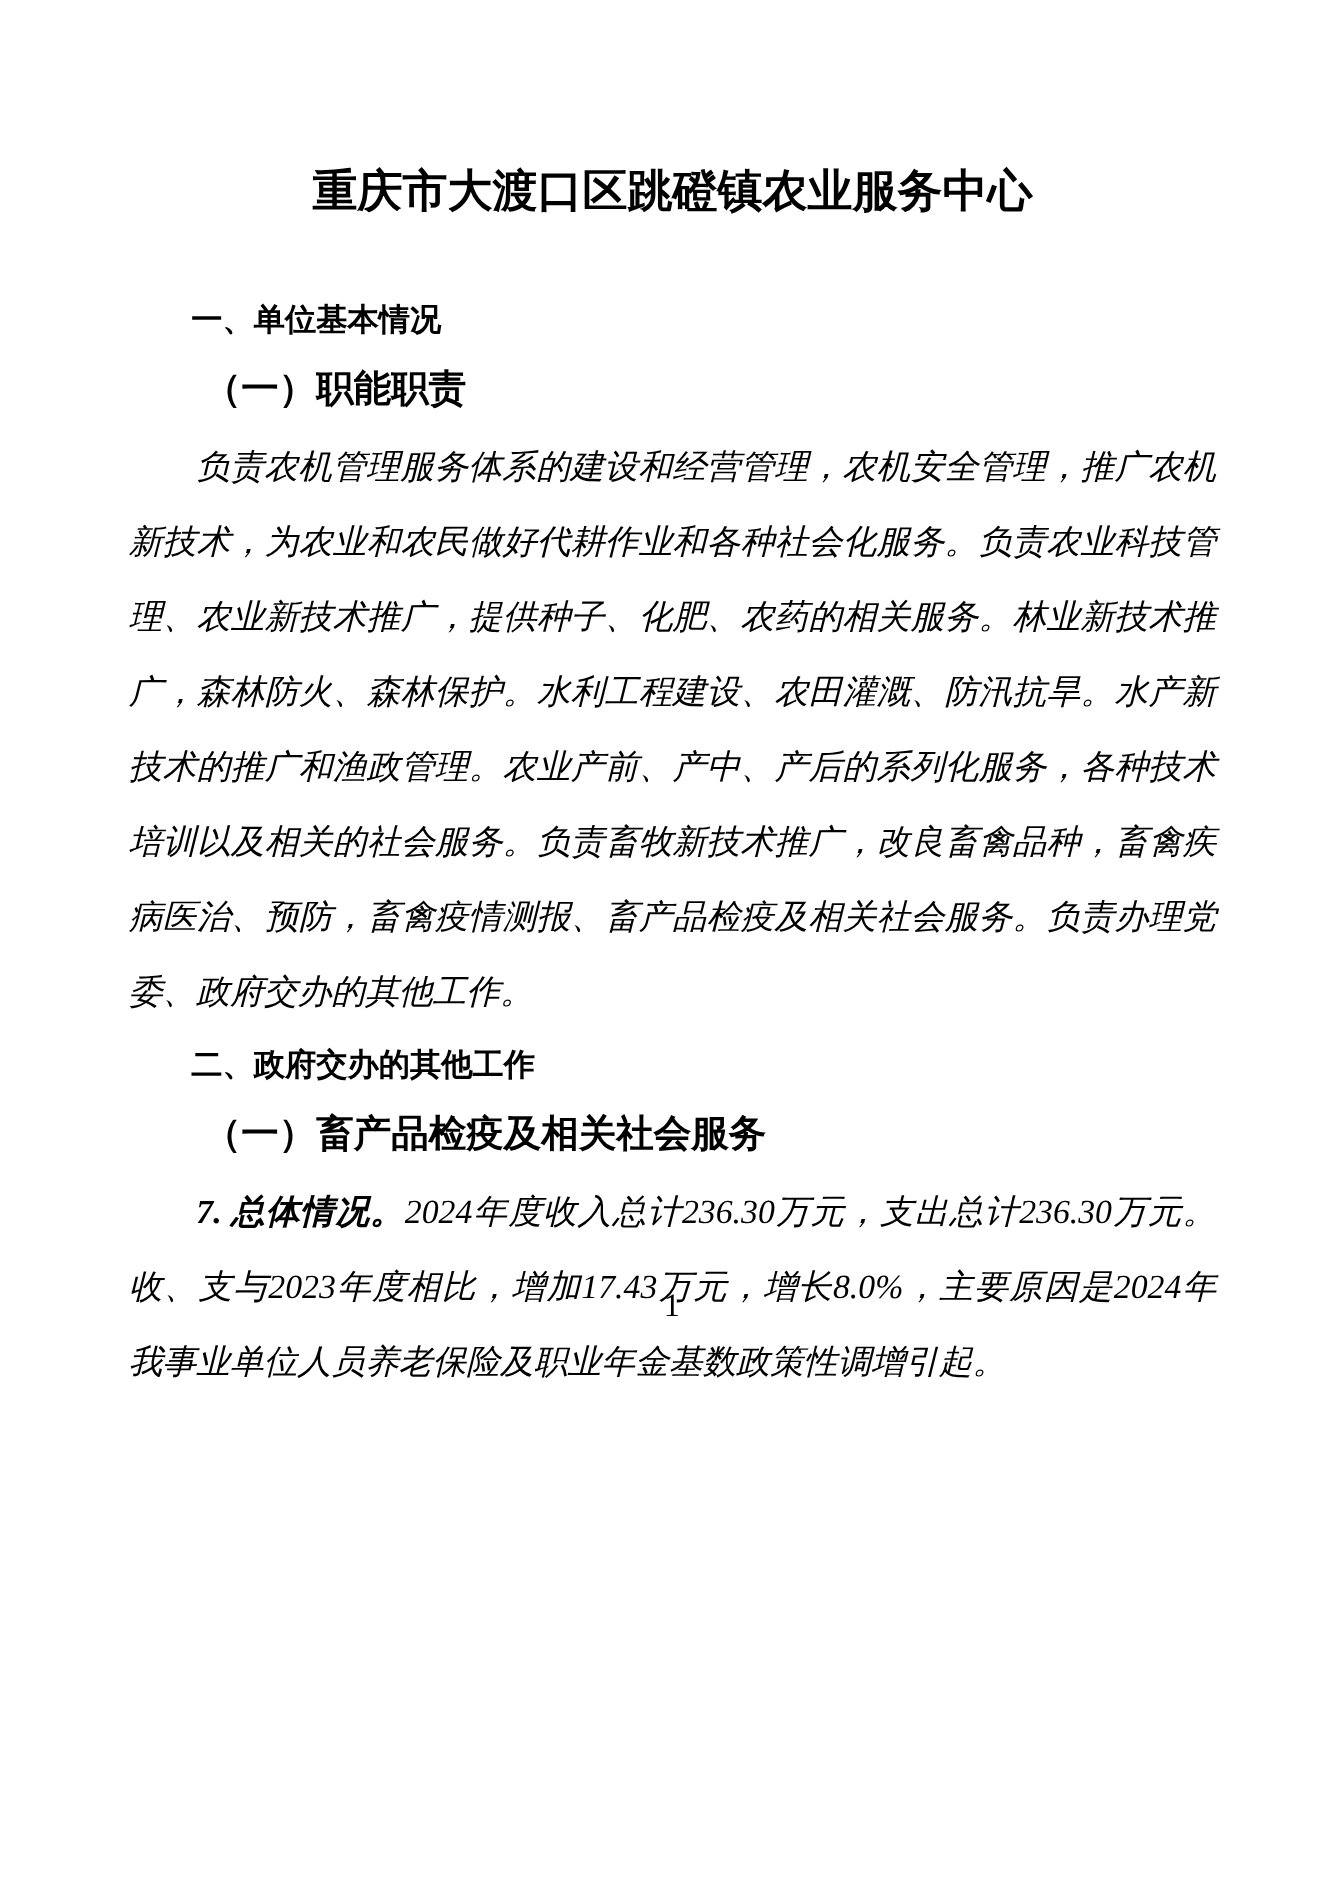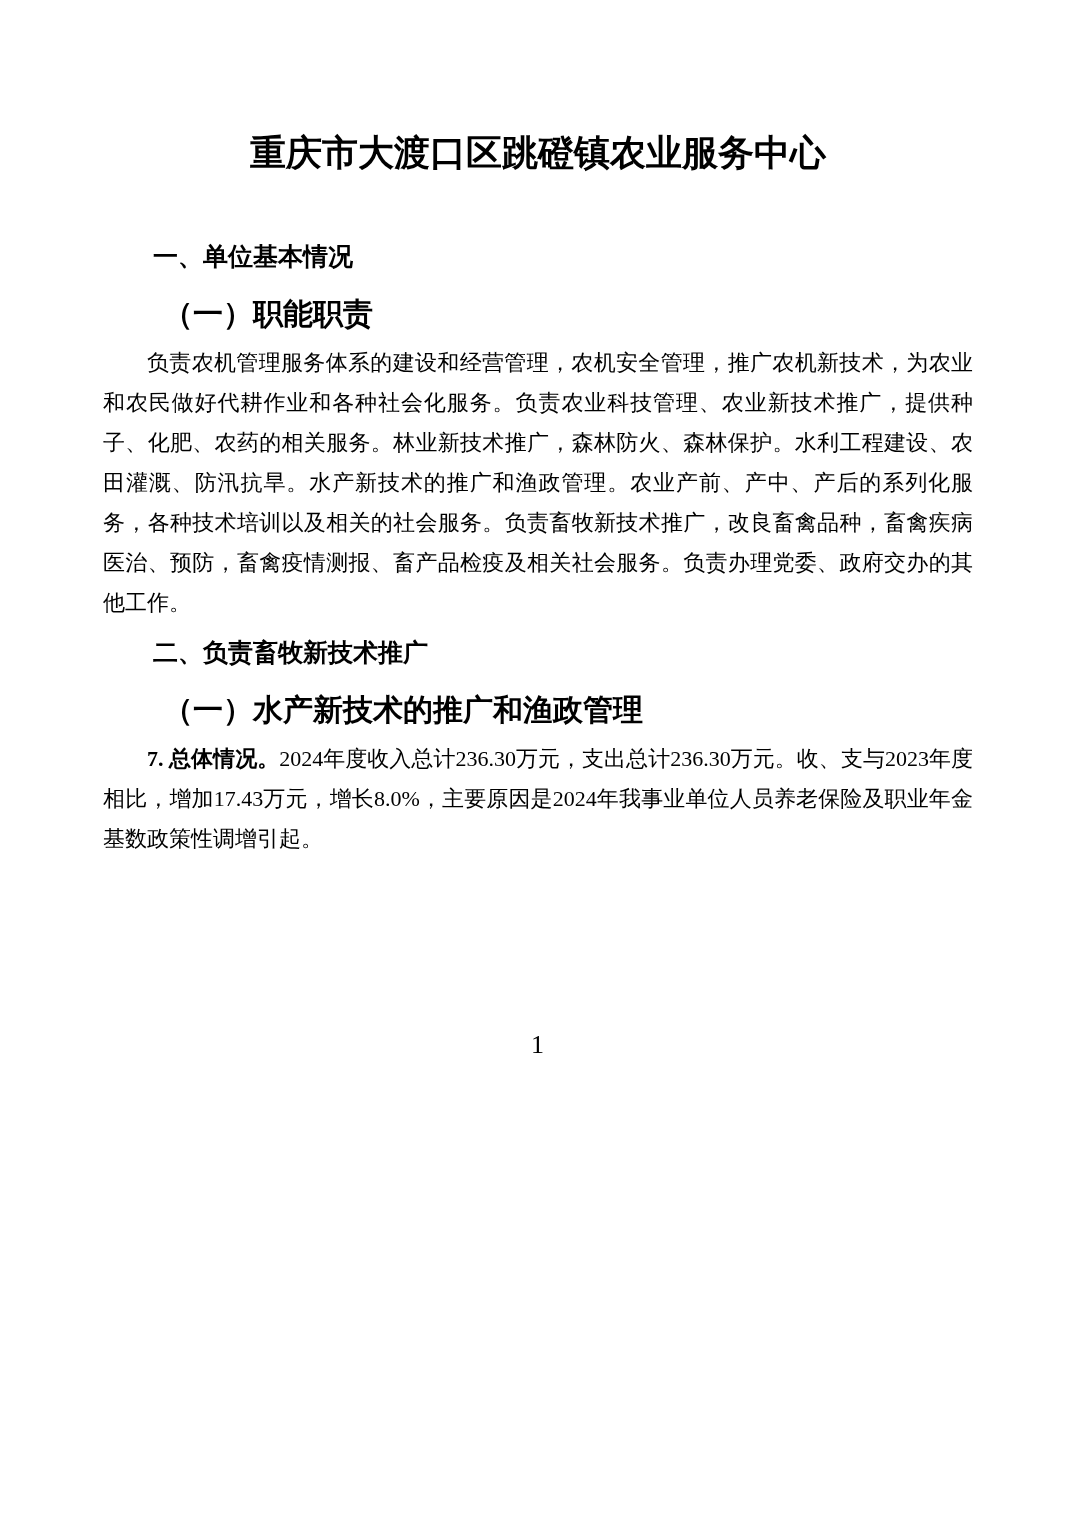--- a/index.html
+++ b/index.html
@@ -25,33 +25,34 @@
   .doc-title .title-line { display: block; }
   .h1 {
     font-family: "Liberation Sans", "DejaVu Sans", sans-serif;
     font-weight: bold;
     font-size: 25px;
     line-height: 58px;
     text-indent: 2em;
   }
   .h1-first { margin-top: 45px; }
   .h2 {
-    font-family: Liberation Serif, serif;
+    font-family: Liberation Mono, monospace;
     font-weight: bold;
     font-size: 30px;
     line-height: 58px;
     text-indent: 2em;
   }
   .para {
-    font-size: 22px;
-    line-height: 40px;
+    font-size: 27px;
+    line-height: 60px;
     text-indent: 2em;
     text-align: justify;
     text-justify: inter-ideograph;
     overflow-wrap: break-word;
+    font-style: italic;
   }
   .para .lead { font-weight: bold; }
   .footer {
     position: absolute;
     left: 0;
     bottom: 44px;
     width: 100%;
     text-align: center;
     font-size: 26px;
     line-height: 30px;
@@ -68,23 +69,23 @@
   </div>
 
   <div class="h1 h1-first">一、单位基本情况</div>
 
   <div class="h2">（一）职能职责</div>
 
   <div class="para">负责农机管理服务体系的建设和经营管理，农机安全管理，推广农机新技术，为农业和农民做好代耕作业和各种社会化服务。负责农业科技管理、农业新技术推广，提供种子、化肥、农药的相关服务。林业新技术推广，森林防火、森林保护。水利工程建设、农田灌溉、防汛抗旱。水产新技术的推广和渔政管理。农业产前、产中、产后的系列化服务，各种技术培训以及相关的社会服务。负责畜牧新技术推广，改良畜禽品种，畜禽疾病医治、预防，畜禽疫情测报、畜产品检疫及相关社会服务。负责办理党委、政府交办的其他工作。</div>
 
 
 
-  <div class="h1">二、负责畜牧新技术推广</div>
+  <div class="h1">二、政府交办的其他工作</div>
 
-  <div class="h2">（一）水产新技术的推广和渔政管理</div>
+  <div class="h2">（一）畜产品检疫及相关社会服务</div>
 
   <div class="para"><span class="lead">7. 总体情况。</span><span>2024年度收入总计236.30万元，支出总计236.30万元。收、支与2023年度相比，增加17.43万元，增长8.0%，主要原因是2024年我事业单位人员养老保险及职业年金基数政策性调增引起。</span></div>
 
   <div class="footer">
     <span>1</span>
   </div>
 
 </div>
 
 </body></html>

